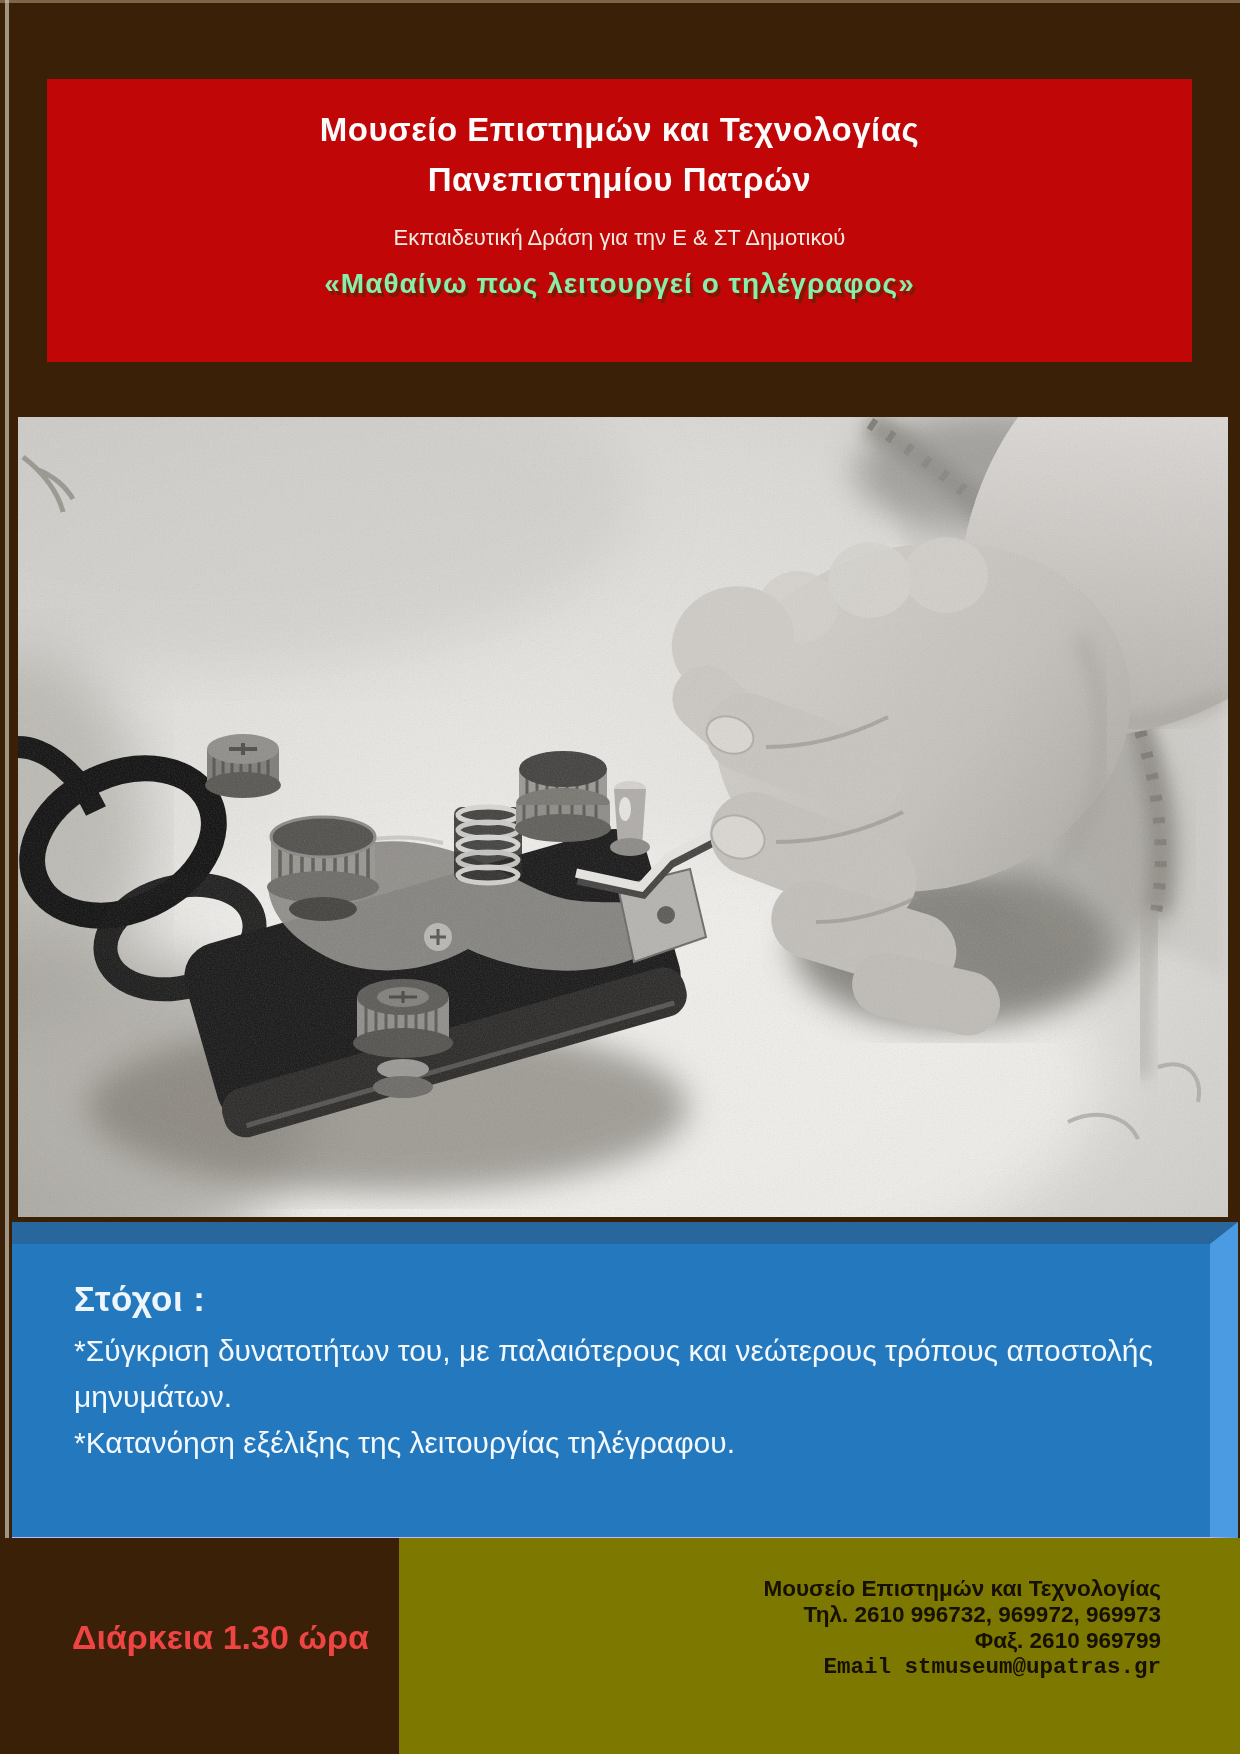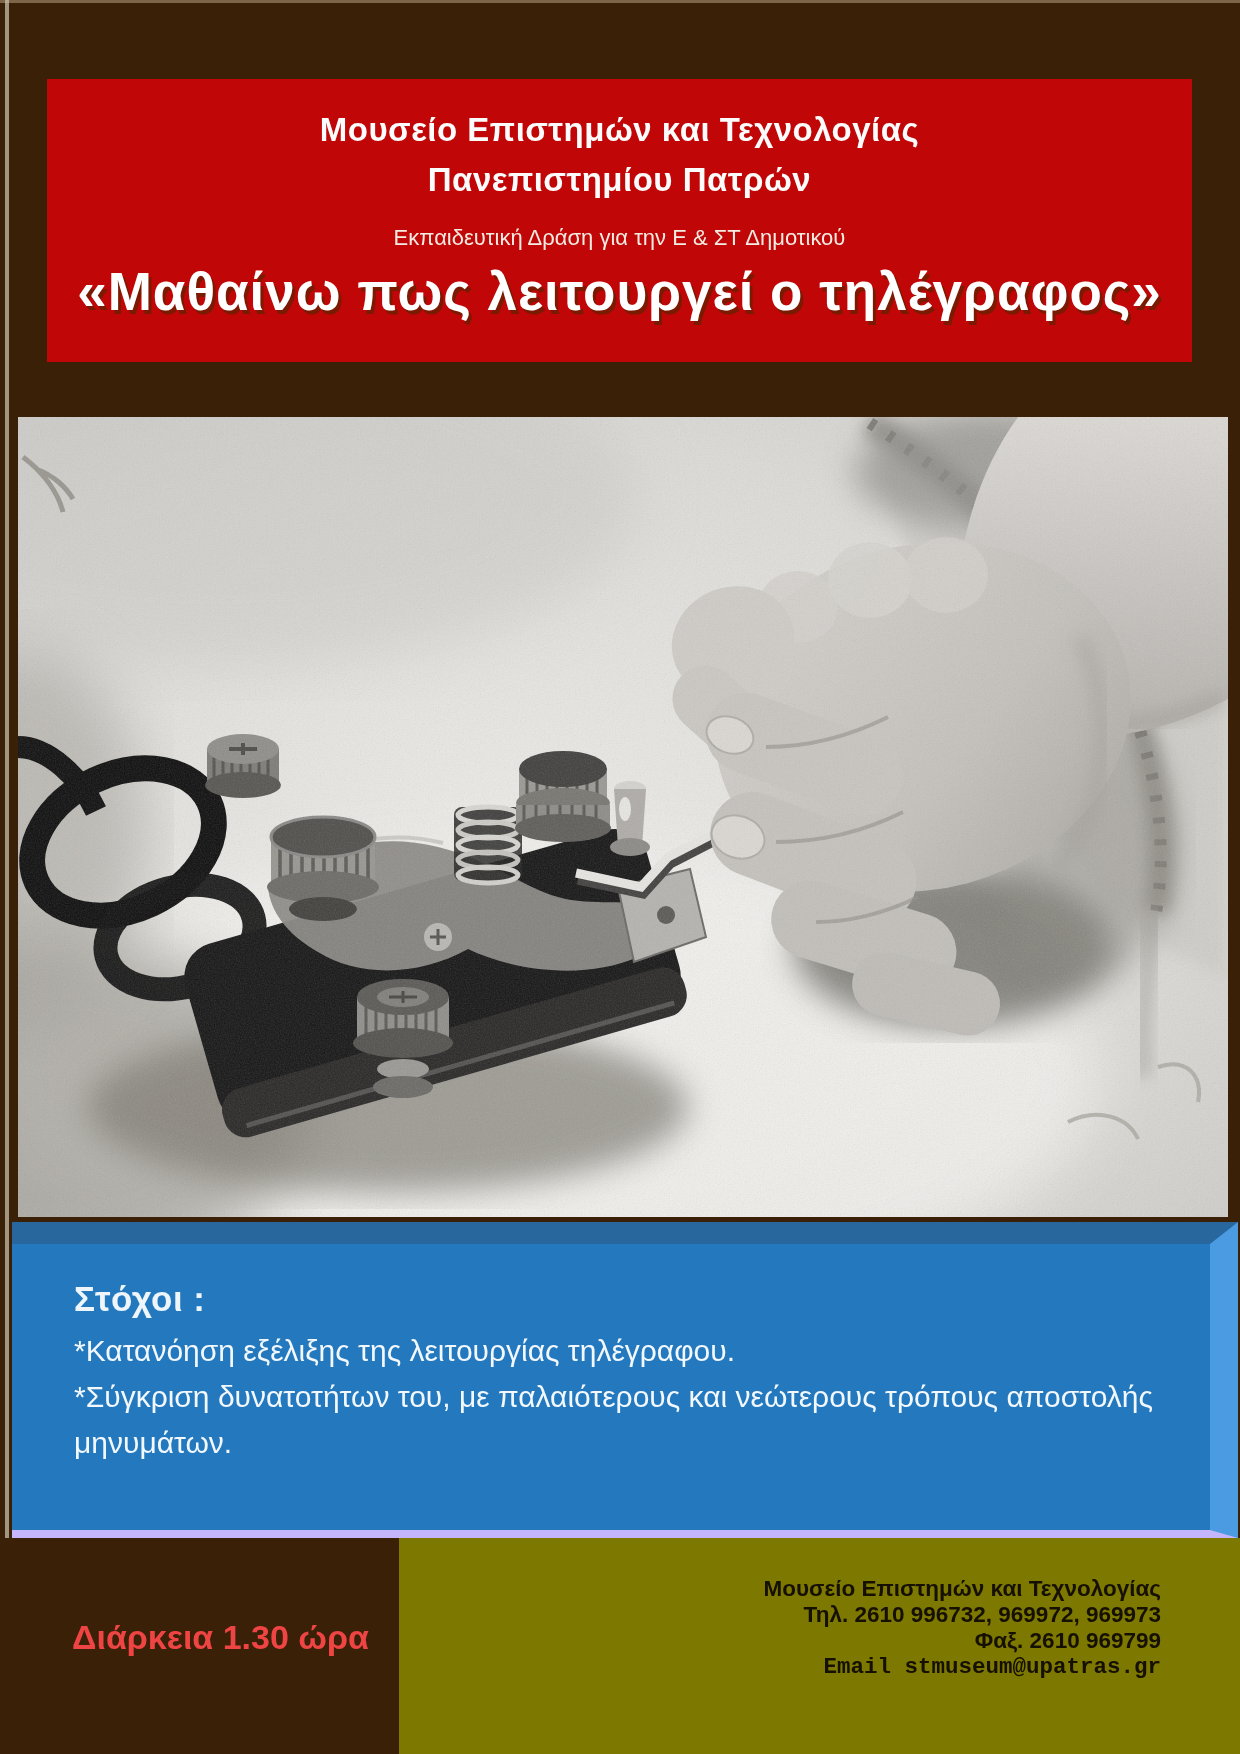--- a/index.html
+++ b/index.html
@@ -16,37 +16,37 @@
     position:absolute;left:47px;top:79px;width:1145px;height:283px;
     background:#C00606;text-align:center;box-sizing:border-box;padding-top:26px;
   }
   .banner .title{
     color:#FCFCFC;font-size:33px;font-weight:700;line-height:50px;letter-spacing:.5px;
   }
   .banner .subtitle{
     color:#F4ECE2;font-size:22px;font-weight:400;margin-top:16px;line-height:34px;
   }
   .banner .highlight{
-    color:#ffffff;font-size:53px;font-weight:800;margin-top:6px;letter-spacing:1px;
+    color:#86efac;font-size:28px;font-weight:800;margin-top:13px;letter-spacing:1px;
     text-shadow:3px 4px 0 #7A1A02;
   }
 
   
   .photo{
     position:absolute;left:18px;top:417px;width:1210px;height:800px;background:#D8D6D2;
   }
   .photo svg{display:block;}
 
   
   .goals{
     position:absolute;left:12px;top:1222px;width:1226px;height:316px;box-sizing:border-box;
     background:#2479BE;
     border-top:22px solid #27679D;
     border-right:28px solid #4A9BE2;
-    border-bottom:8px solid #c4b5fd;
+    border-bottom:1px solid #c4b5fd;
     box-shadow:inset -3px 0 0 #16486F, inset 0 -2px 0 #1A5variable486F;
     padding:36px 40px 0 62px;
   }
   .goals h2{
     margin:0;color:#EEF6FC;font-size:35px;font-weight:700;line-height:38px;letter-spacing:.5px;
   }
   .goals .goal-list{margin-top:10px;}
   .goals .goal{
     color:#F2F8FD;font-size:30px;font-weight:400;line-height:46px;
   }
@@ -252,22 +252,22 @@
         <path d="M1062,220 C1097,290 1092,390 1038,452" fill="none" stroke="#A29F99" stroke-width="16" filter="url(#blur8)" opacity="0.5"></path>
       </g>
 
       <rect x="0" y="0" width="1210" height="800" filter="url(#grain)" opacity="0.4"></rect>
     </svg>
   </div>
 
   <div class="goals">
     <h2>Στόχοι :</h2>
     <div class="goal-list">
+      <div class="goal">*Σύγκριση δυνατοτήτων του, με παλαιότερους και νεώτερους τρόπους αποστολής μηνυμάτων.</div>
       <div class="goal">*Κατανόηση εξέλιξης της λειτουργίας τηλέγραφου.</div>
-      <div class="goal">*Σύγκριση δυνατοτήτων του, με παλαιότερους και νεώτερους τρόπους αποστολής μηνυμάτων.</div>
     </div>
   </div>
 
   <div class="duration">Διάρκεια 1.30 ώρα</div>
 
   <div class="contact-box">
     <div class="contact-line">Μουσείο Επιστημών και Τεχνολογίας</div>
     <div class="contact-line">Τηλ. 2610 996732, 969972, 969973</div>
     <div class="contact-line">Φαξ. 2610 969799</div>
     <div class="contact-line email">Email stmuseum@upatras.gr</div>

